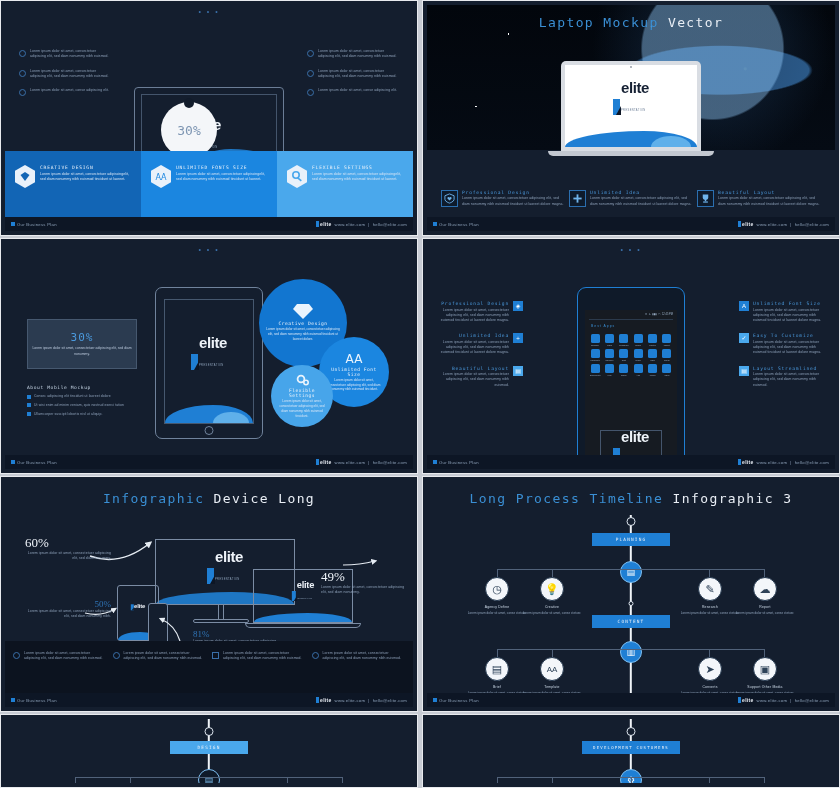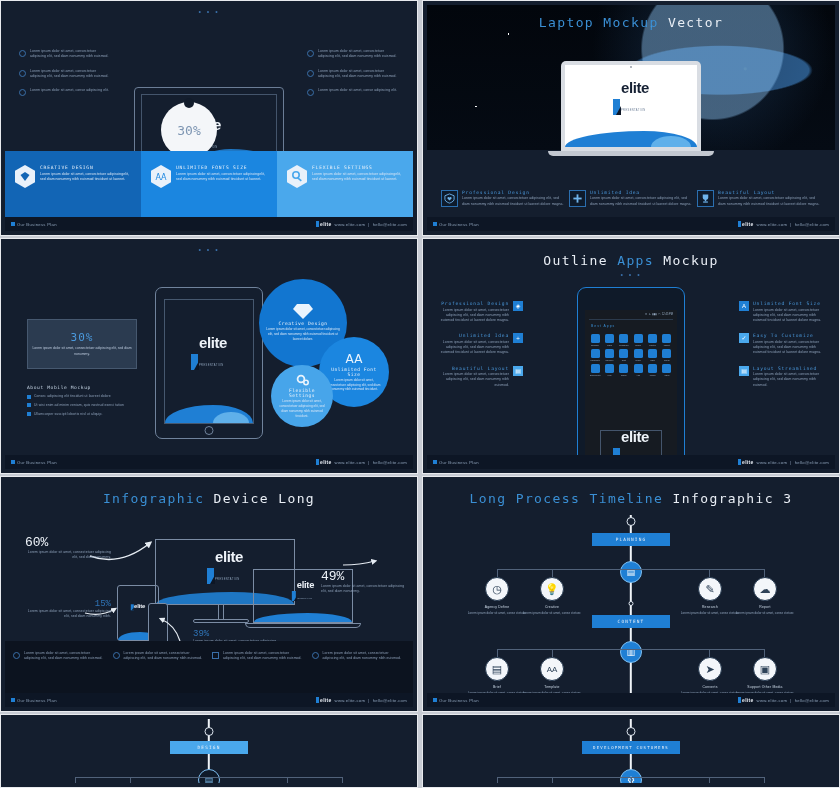--- a/index.html
+++ b/index.html
@@ -140,21 +140,21 @@
 
   
   .s5-stage{position:absolute;left:0;right:0;top:40px;height:130px;}
   .mon{position:absolute;left:150px;top:18px;width:140px;height:66px;border:1px solid #7b8ca4;}
   .mon-neck{position:absolute;left:213px;top:84px;width:6px;height:14px;border-left:1px solid #7b8ca4;border-right:1px solid #7b8ca4;}
   .mon-foot{position:absolute;left:188px;top:98px;width:56px;height:4px;border:1px solid #7b8ca4;border-radius:2px;}
   .lap5{position:absolute;left:248px;top:48px;width:100px;height:54px;border:1px solid #7b8ca4;}
   .lap5-b{position:absolute;left:240px;top:102px;width:116px;height:5px;border:1px solid #7b8ca4;border-radius:0 0 5px 5px;}
   .tab5{position:absolute;left:112px;top:64px;width:42px;height:56px;border:1px solid #7b8ca4;border-radius:3px;}
   .ph5{position:absolute;left:143px;top:82px;width:20px;height:46px;border:1px solid #7b8ca4;border-radius:3px;background:#141e2e;}
-  .pct{font-family:Liberation Mono, monospace;}
+  .pct{font-family:Liberation Serif, serif;}
   .s5-note{position:absolute;width:86px;}
   .s5-bar{position:absolute;left:0;right:0;bottom:14px;height:52px;background:#0c131f;display:flex;padding:10px 8px 0 8px;gap:6px;}
   .s5-cell{flex:1;display:flex;gap:4px;}
 
   
   .spine{position:absolute;left:50%;transform:translateX(-50%);top:34px;bottom:0;width:2.4px;background:#f0f4f8;}
   .node{position:absolute;left:50%;transform:translateX(-50%);width:9px;height:9px;border-radius:50%;border:1.4px solid #dfe7f0;background:#141e2e;}
   .chip{position:absolute;left:50%;transform:translateX(-50%);padding:4px 0;width:78px;text-align:center;font-size:4.4px;letter-spacing:1.2px;color:#eaf2fb;font-family:"DejaVu Sans Mono", monospace;}
   .chip.blue{background:#1f7fd4;}
   .chip.lblue{background:#4aa8ec;}
@@ -435,23 +435,20 @@
           <span>www.elite.com</span>
             <span>|</span>
             <span>hello@elite.com</span>
         </span>
       </div>
     </div>
   </div>
 
   <div class="slide">
     <div class="inner">
-      <div class="title">
-        <span>Outline </span><span class="hl">Apps</span><span> Mockup</span>
-      </div>
       <div class="dots">• • •</div>
 
       <div class="s4-tab">
         <div class="s4-scr">
           <div class="s4-status">
             <span>▼</span>
               <span>✛</span>
               <span>▮▮▮</span>
               <span>▭</span>
               <span>12:45 PM</span>
@@ -656,25 +653,25 @@
 
         <div class="s5-note" style="left:20px;top:14px;">
           <div class="pct" style="font-size:13px;color:#eef3f9;">60%</div>
           <div class="lorem" style="text-align:right;">Lorem ipsum dolor sit amet, consectetuer adipiscing elit, sed diam nonummy.</div>
         </div>
         <div class="s5-note" style="right:6px;top:48px;">
           <div class="pct" style="font-size:13px;color:#eef3f9;">49%</div>
           <div class="lorem">Lorem ipsum dolor sit amet, consectetuer adipiscing elit, sed diam nonummy.</div>
         </div>
         <div class="s5-note" style="left:20px;top:78px;">
-          <div class="pct" style="font-size:9px;color:#2f73b5;text-align:right;">15%</div>
+          <div class="pct" style="font-size:9px;color:#2f73b5;text-align:right;">50%</div>
           <div class="lorem" style="text-align:right;">Lorem ipsum dolor sit amet, consectetuer adipiscing elit, sed diam nonummy nibh.</div>
         </div>
         <div class="s5-note" style="left:188px;top:108px;">
-          <div class="pct" style="font-size:9px;color:#2f73b5;">39%</div>
+          <div class="pct" style="font-size:9px;color:#2f73b5;">81%</div>
           <div class="lorem">Lorem ipsum dolor sit amet, consectetuer adipiscing elit, sed diam nonummy.</div>
         </div>
       </div>
 
       <div class="s5-bar">
         <div class="s5-cell">
             <span class="ring"></span>
             <span class="lorem">Lorem ipsum dolor sit amet, consectetuer adipiscing elit, sed diam nonummy nibh euismod.</span>
           </div>
         <div class="s5-cell">

